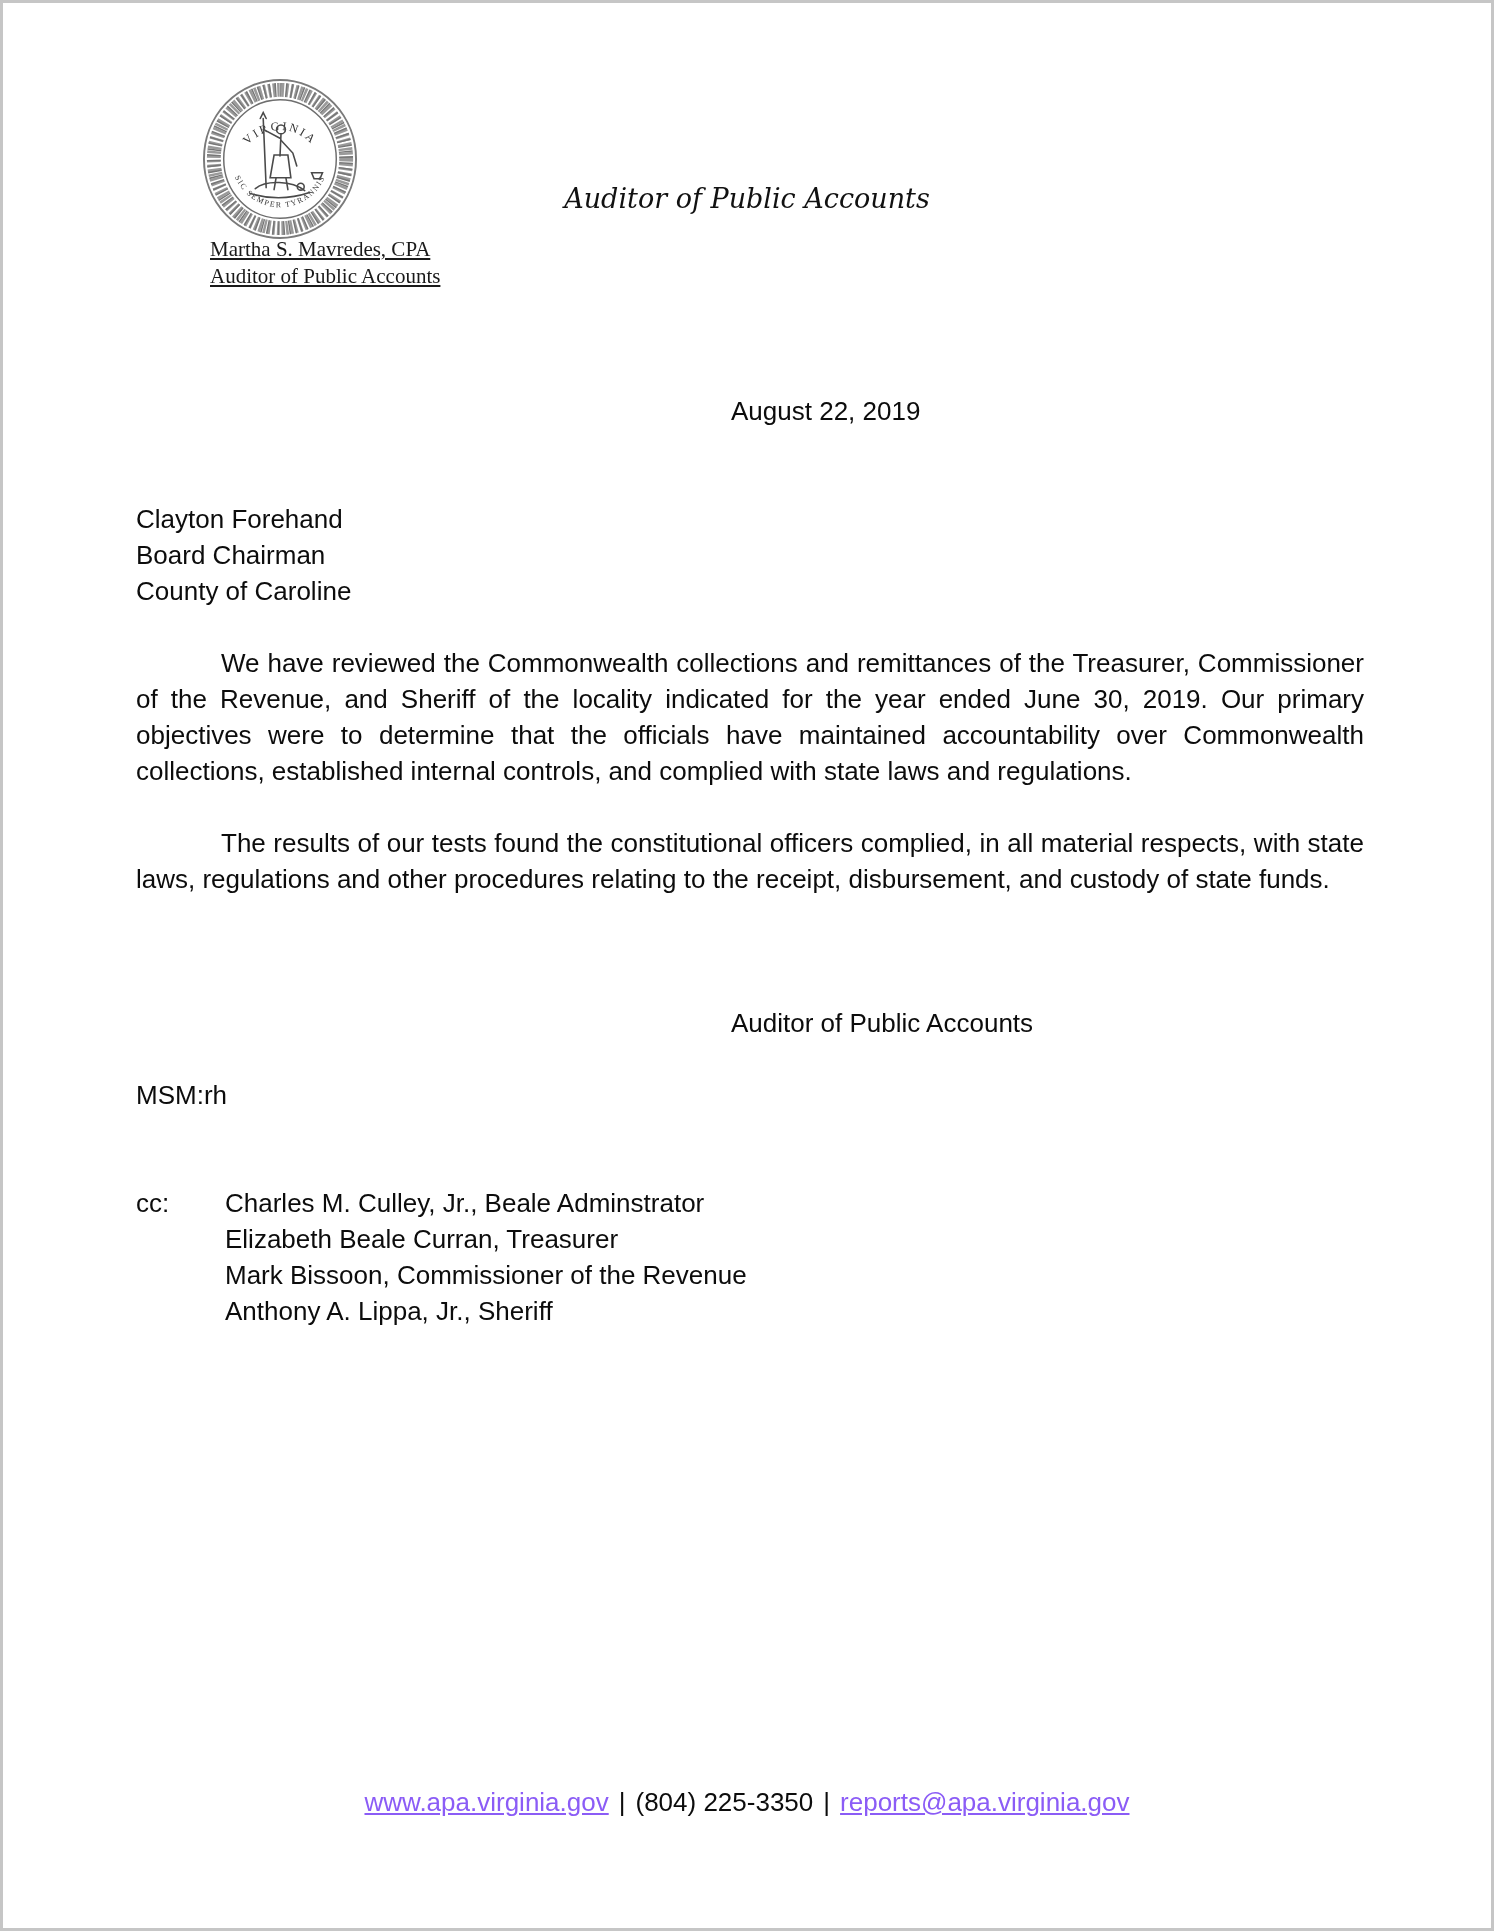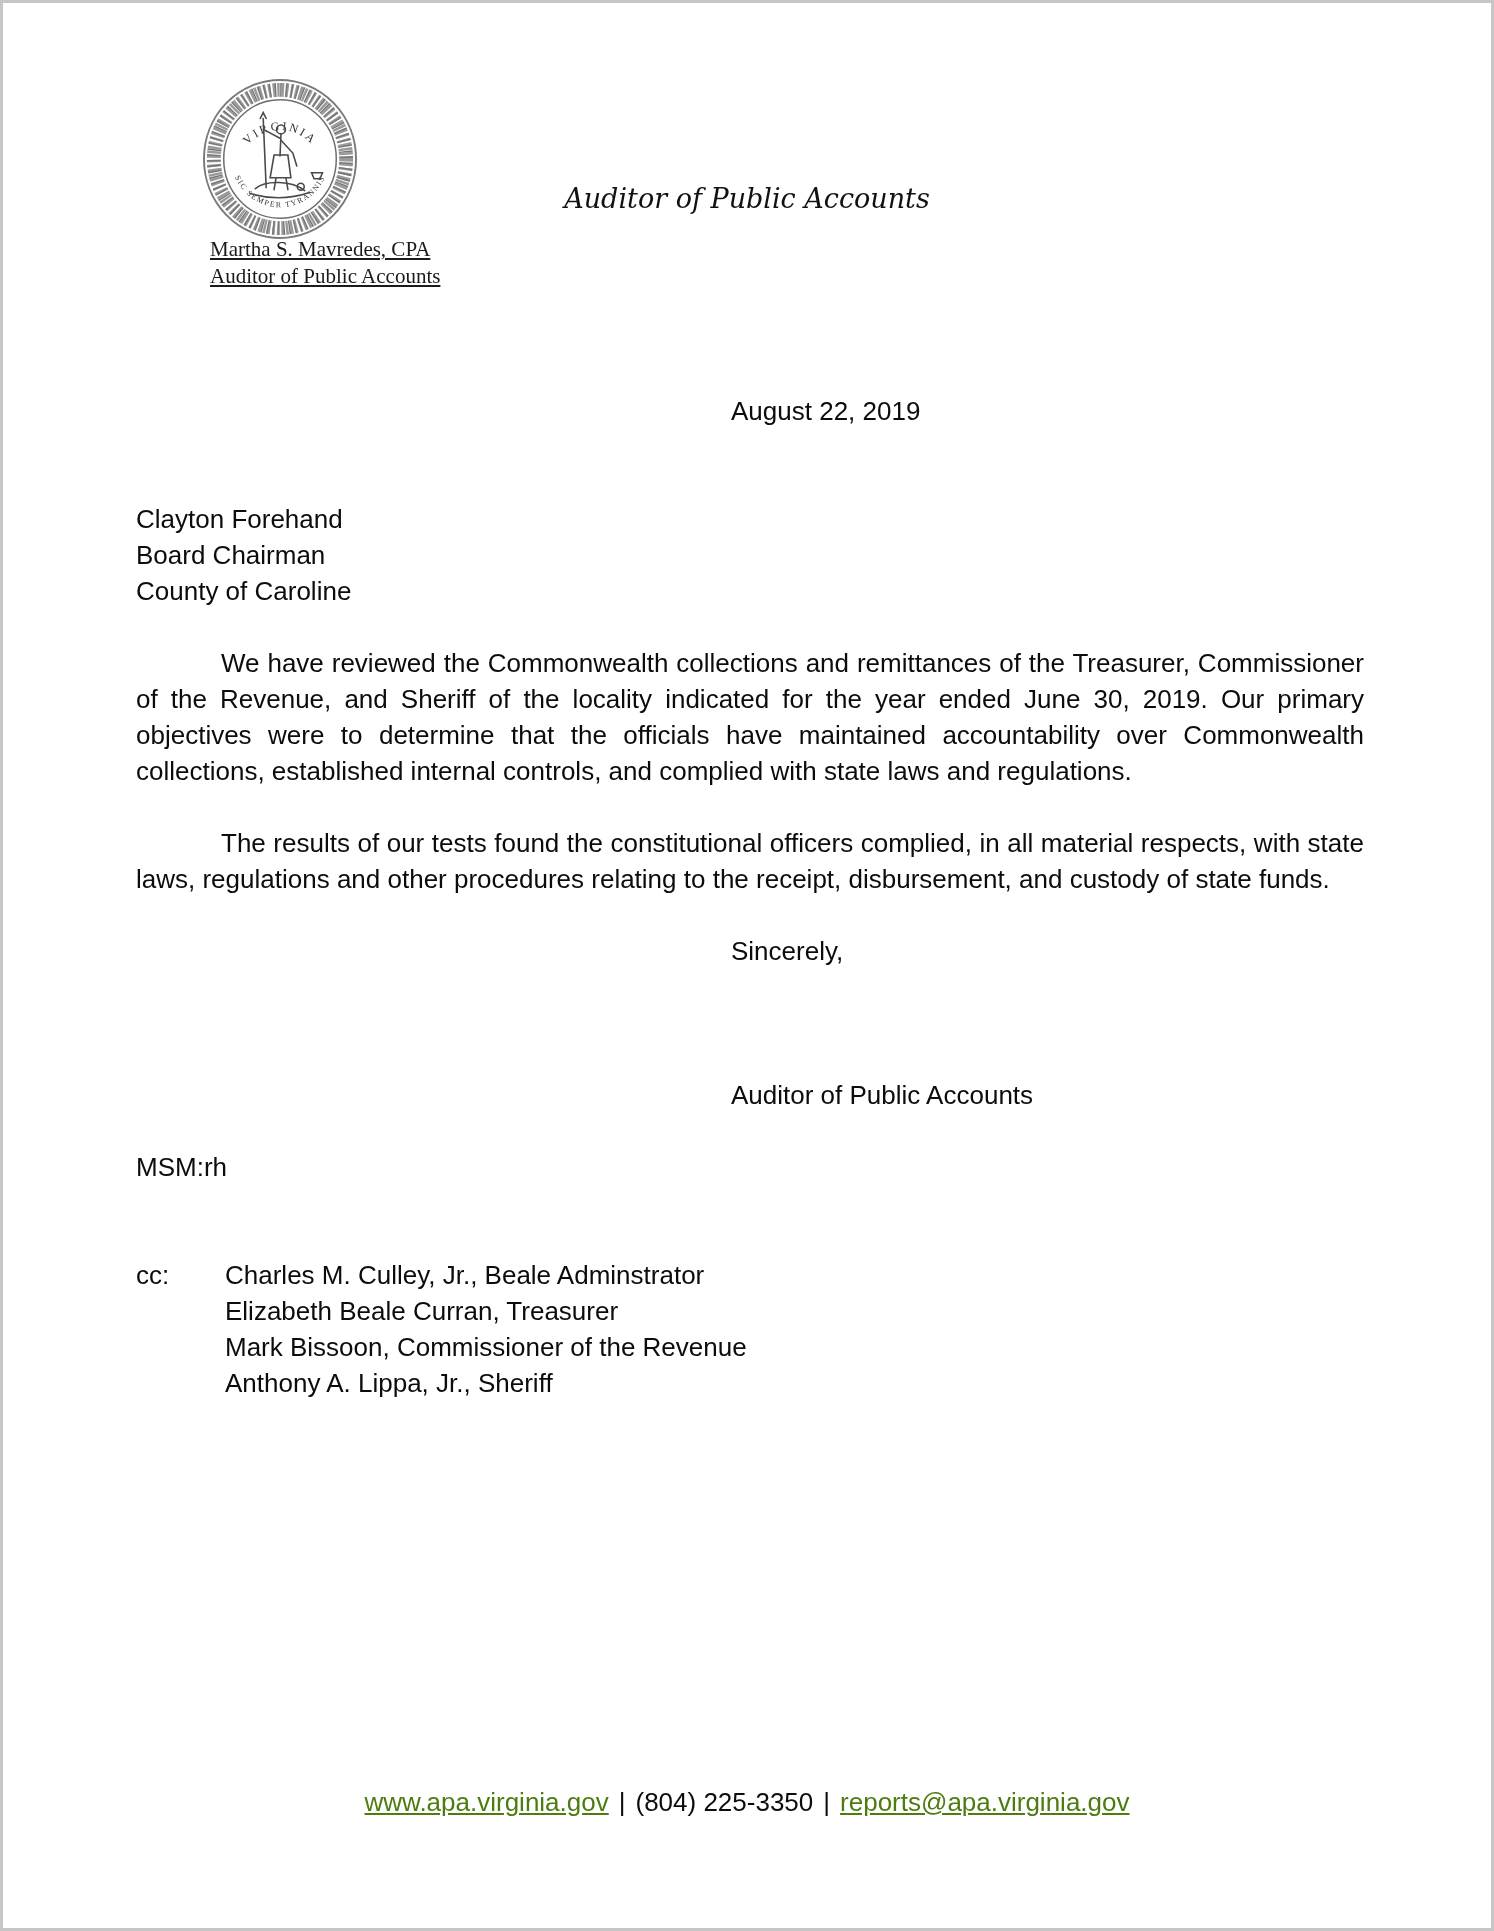--- a/index.html
+++ b/index.html
@@ -81,21 +81,21 @@
   .footer {
     position: absolute;
     left: 0; right: 0;
     top: 1781px;
     text-align: center;
     font-size: 26px;
     line-height: 36px;
     color: #0c0c0c;
   }
   .footer a {
-    color: #4d7c0f;
+    color: #8b5cf6;
     text-decoration: underline;
     cursor: pointer;
   }
   .footer .sep { color: #0c0c0c; padding: 0 10px; }
 </style>
 </head>
 <body>
 
 <div class="page">
 
@@ -146,21 +146,20 @@
     <div class="recipient">
       <div>Clayton Forehand</div>
       <div>Board Chairman</div>
       <div>County of Caroline</div>
     </div>
 
 
     <p class="body-par">We have reviewed the Commonwealth collections and remittances of the Treasurer, Commissioner of the Revenue, and Sheriff of the locality indicated for the year ended June 30, 2019. Our primary objectives were to determine that the officials have maintained accountability over Commonwealth collections, established internal controls, and complied with state laws and regulations.</p>
     <p class="body-par">The results of our tests found the constitutional officers complied, in all material respects, with state laws, regulations and other procedures relating to the receipt, disbursement, and custody of state funds.</p>
 
-    <div class="closing">Sincerely,</div>
     <div class="closing-title">Auditor of Public Accounts</div>
 
     <div class="initials">MSM:rh</div>
 
     <div class="cc-block">
       <div class="cc-label">cc:</div>
       <div class="cc-names">
         <div>Charles M. Culley, Jr., Beale Adminstrator</div>
         <div>Elizabeth Beale Curran, Treasurer</div>
         <div>Mark Bissoon, Commissioner of the Revenue</div>

